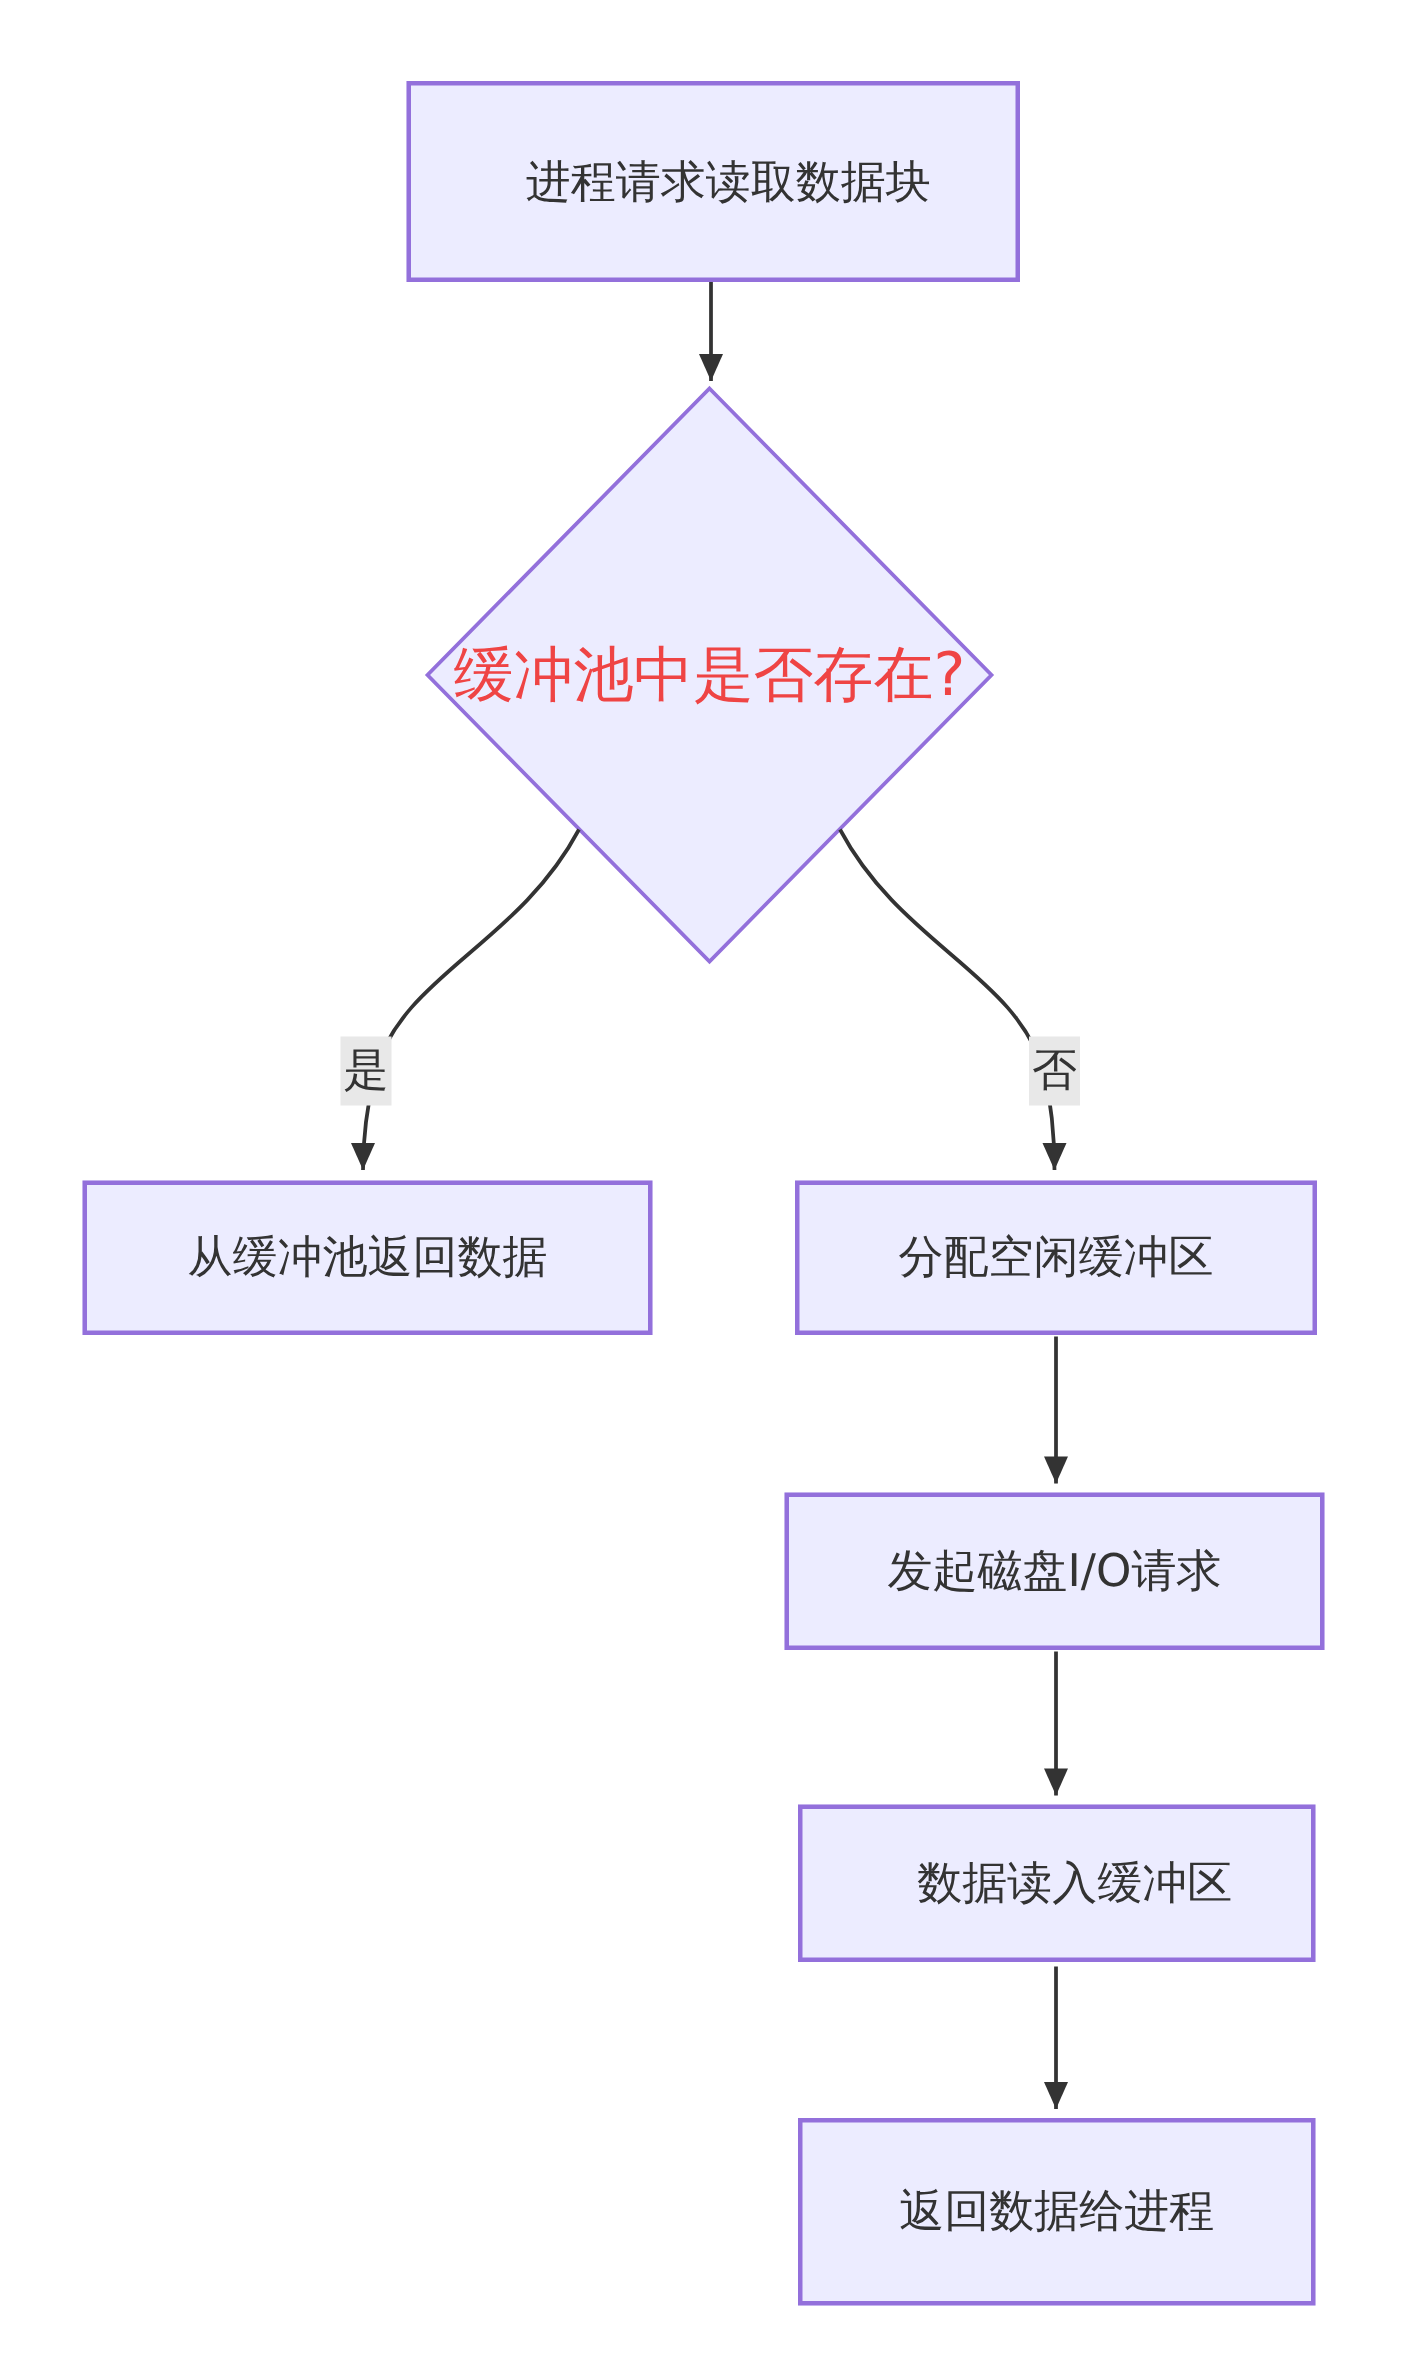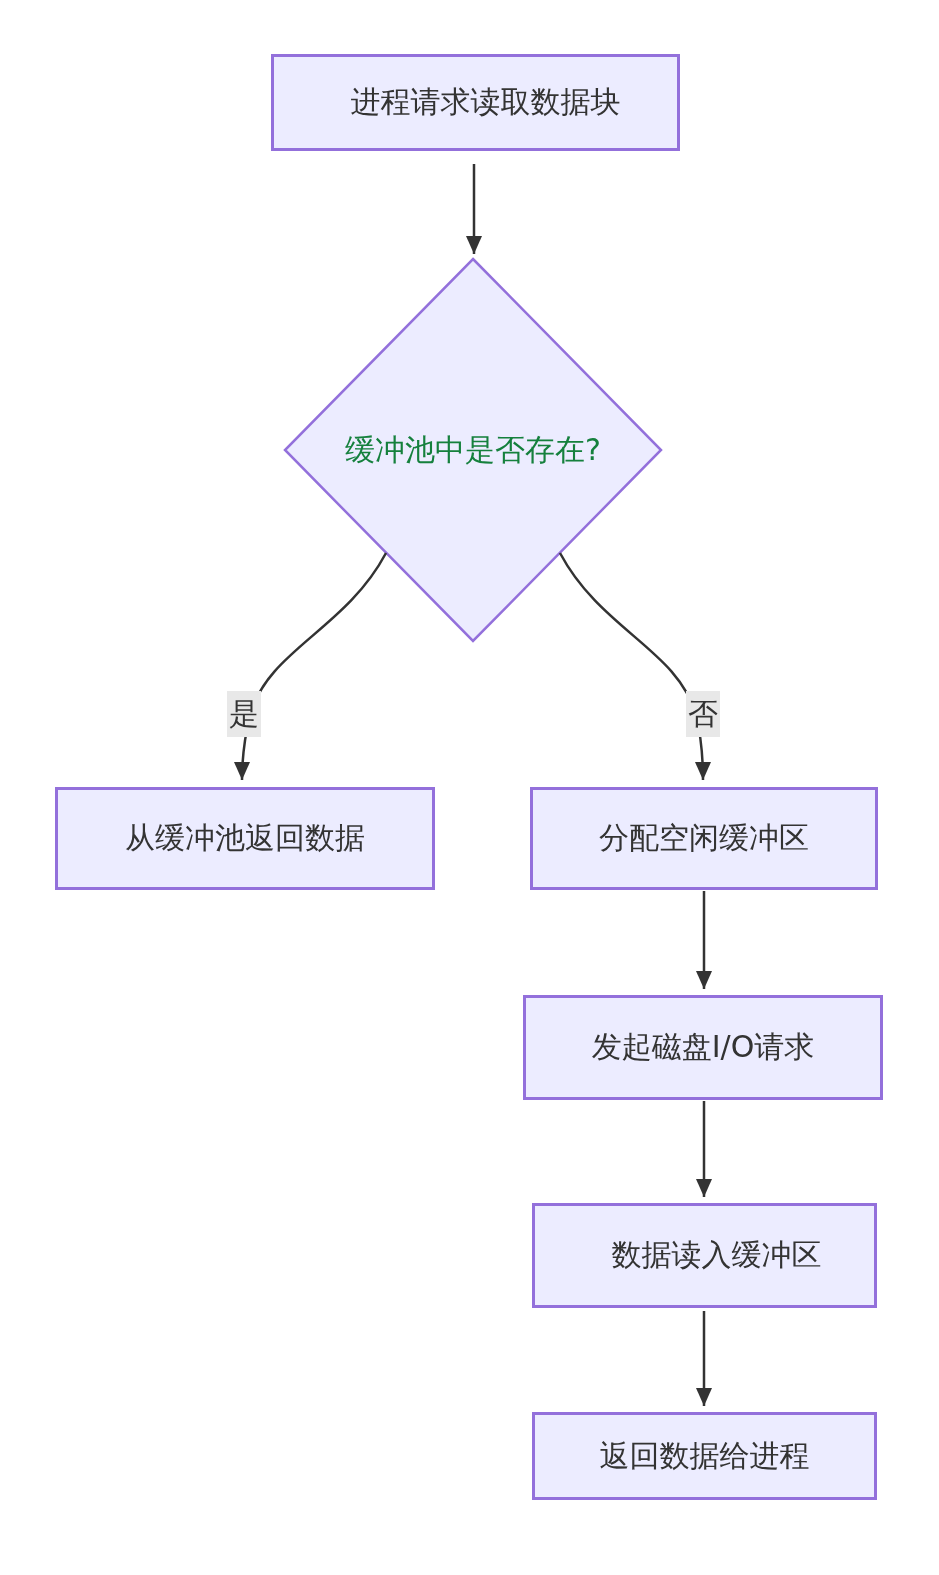--- a/index.html
+++ b/index.html
@@ -36,22 +36,22 @@
   }
   .node-label {
     display: block;
     white-space: nowrap;
   }
   .diamond-label {
     position: absolute;
     left: 473px;
     top: 450px;
     transform: translate(-50%, -50%);
-    color: #15803d;
-    font-size: 30px;
+    color: #ef4444;
+    font-size: 40px;
     white-space: nowrap;
     text-align: center;
   }
   .edge-label {
     position: absolute;
     transform: translate(-50%, -50%);
     background: #e8e8e8;
     color: #333333;
     font-size: 30px;
     line-height: 1.2;
@@ -79,41 +79,41 @@
 
     <path d="M560,553 C601,630 678,650 696,715 C702,740 703,760 703,780" fill="none" stroke="#333333" stroke-width="2.5" marker-end="url(#arrow)"></path>
 
     <path d="M704,891 L704,989" fill="none" stroke="#333333" stroke-width="2.5" marker-end="url(#arrow)"></path>
 
     <path d="M704,1101 L704,1197" fill="none" stroke="#333333" stroke-width="2.5" marker-end="url(#arrow)"></path>
 
     <path d="M704,1311 L704,1406" fill="none" stroke="#333333" stroke-width="2.5" marker-end="url(#arrow)"></path>
   </svg>
 
-  <div class="node-rect" style="left:271px; top:54px; width:409px; height:97px;padding-left:20px;">
+  <div class="node-rect" style="left:271px; top:54px; width:409px; height:134px;padding-left:20px;">
     <span class="node-label">进程请求读取数据块</span>
   </div>
 
   <div class="node-rect" style="left:55px; top:787px; width:380px; height:103px;font-family:Liberation Serif, serif;">
     <span class="node-label">从缓冲池返回数据</span>
   </div>
 
   <div class="node-rect" style="left:523px; top:995px; width:360px; height:105px;">
     <span class="node-label">发起磁盘I/O请求</span>
   </div>
 
   <div class="node-rect" style="left:530px; top:787px; width:348px; height:103px;">
     <span class="node-label">分配空闲缓冲区</span>
   </div>
 
   <div class="node-rect" style="left:532px; top:1203px; width:345px; height:105px;padding-left:24px;">
     <span class="node-label">数据读入缓冲区</span>
   </div>
 
-  <div class="node-rect" style="left:532px; top:1412px; width:345px; height:88px;">
+  <div class="node-rect" style="left:532px; top:1412px; width:345px; height:125px;">
     <span class="node-label">返回数据给进程</span>
   </div>
 
   <div class="diamond-label">缓冲池中是否存在?</div>
 
   <div class="edge-label" style="left:244px; top:714px;">是</div>
 
   <div class="edge-label" style="left:703px; top:714px;">否</div>
 
 </div>

